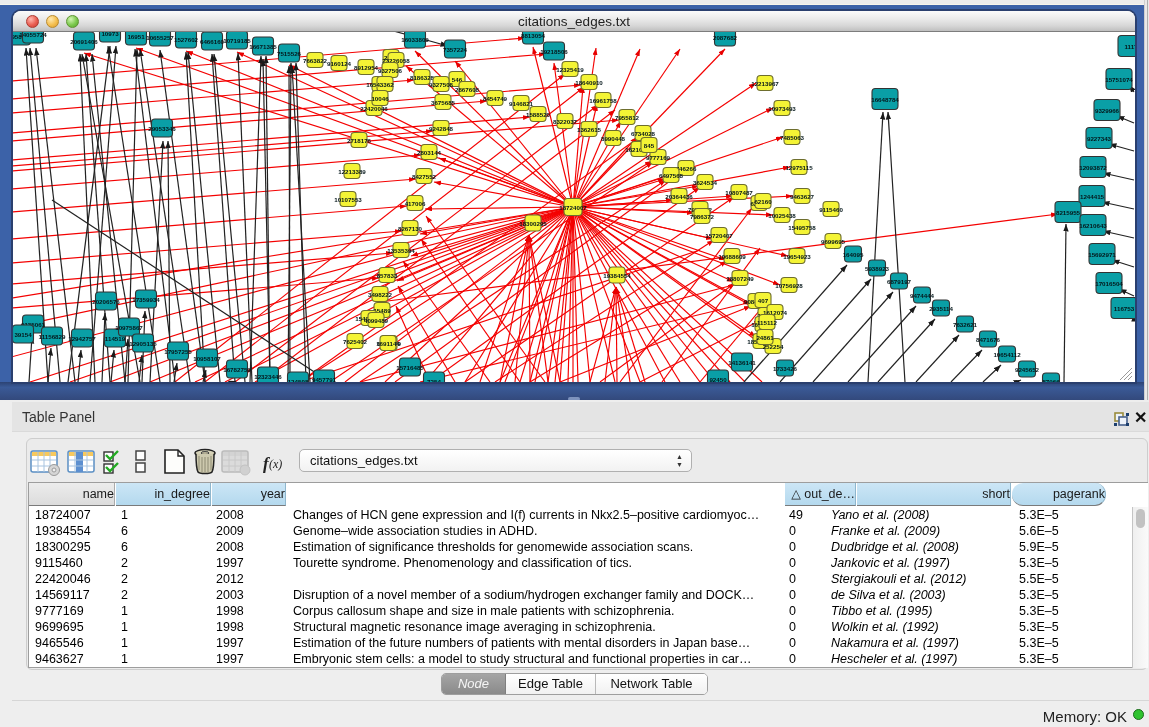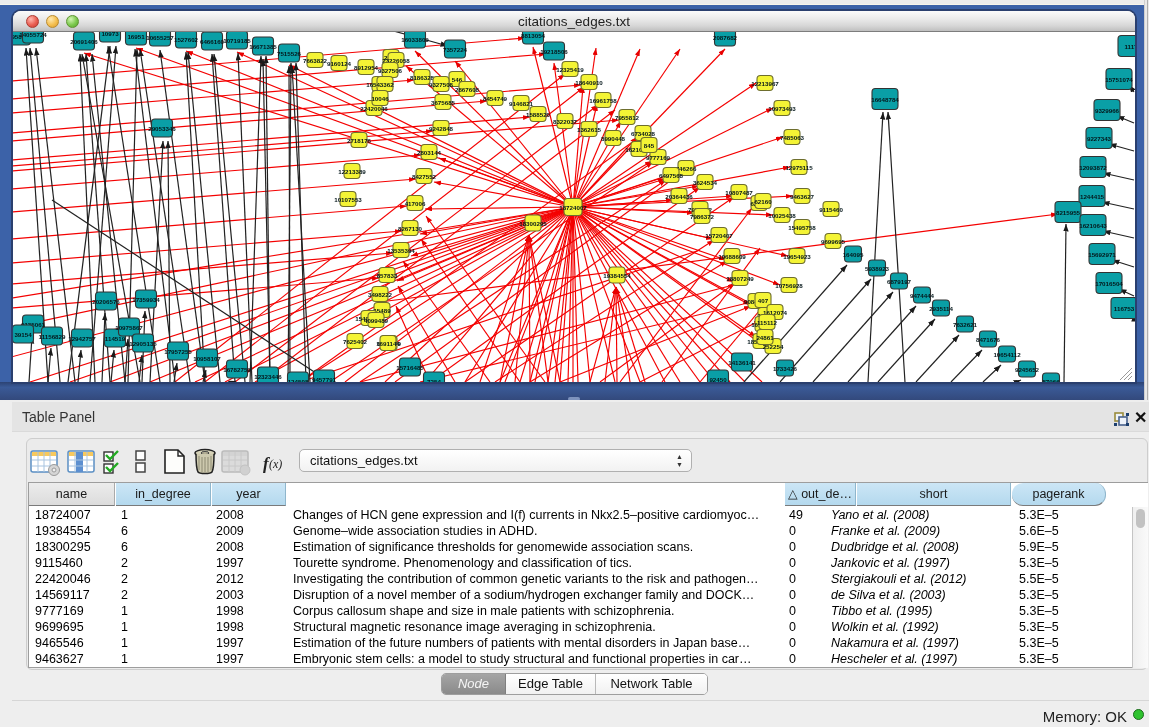--- a/index.html
+++ b/index.html
@@ -40,21 +40,21 @@
    border:1px solid #cdcdcd; border-radius:6px; background:#ebebeb; }
 
 #combo { position:absolute; left:273px; top:11px; width:393px; height:23px; background:linear-gradient(#ffffff,#f2f2f2);
   border:1px solid #b0b0b0; border-radius:5px; font-size:13px; color:#111; line-height:21px; padding-left:10px; }
 #combo .arr { position:absolute; right:8px; top:3px; font-size:7px; color:#333; line-height:7.5px; }
 
 
 #grid { position:absolute; left:2px; top:44px; width:1120px; height:186px; background:#ffffff; border:1px solid #9d9d9d; border-right:none;}
 .hrow { position:absolute; left:0; top:0; height:23px; width:1119px; }
 .hc { position:absolute; top:0; height:23px; background:linear-gradient(#cce6f6,#b4d9ee); border-right:1px solid #8fb6cc; border-bottom:1px solid #7a7a7a;
-   font-size:12.5px; color:#1a1a1a; text-align:center; line-height:23px; }
+   font-size:12.5px; color:#1a1a1a; text-align:right; line-height:23px; }
 .hc.gray { background:linear-gradient(#ececec,#dcdcdc); border-right:1px solid #aaa; }
 .tr { position:relative; height:16px; font-size:12.5px; color:#000; white-space:nowrap; }
 .tr div { position:absolute; top:0; height:16px; line-height:16px; overflow:hidden; }
 .c0 { left:6px; width:85px; }
 .c1 { left:92px; width:90px; }
 .c2 { left:187px; width:70px; }
 .c3 { left:264px; width:490px; }
 .c4 { left:760px; width:66px; }
 .c5 { left:802px; width:150px;font-style:italic; }
 .c6 { left:990px; width:86px; }
@@ -698,21 +698,20 @@
               <div class="c2">1997</div>
               <div class="c3">Tourette syndrome. Phenomenology and classification of tics.</div>
               <div class="c4">0</div>
               <div class="c5">Jankovic et al. (1997)</div>
               <div class="c6">5.3E–5</div>
             </div>
 <div class="tr">
               <div class="c0">22420046</div>
               <div class="c1">2</div>
               <div class="c2">2012</div>
-              <div class="c3">Investigating the contribution of common genetic variants to the risk and pathogen…</div>
               <div class="c4">0</div>
               <div class="c5">Stergiakouli et al. (2012)</div>
               <div class="c6">5.5E–5</div>
             </div>
 <div class="tr">
               <div class="c0">14569117</div>
               <div class="c1">2</div>
               <div class="c2">2003</div>
               <div class="c3">Disruption of a novel member of a sodium/hydrogen exchanger family and DOCK…</div>
               <div class="c4">0</div>

